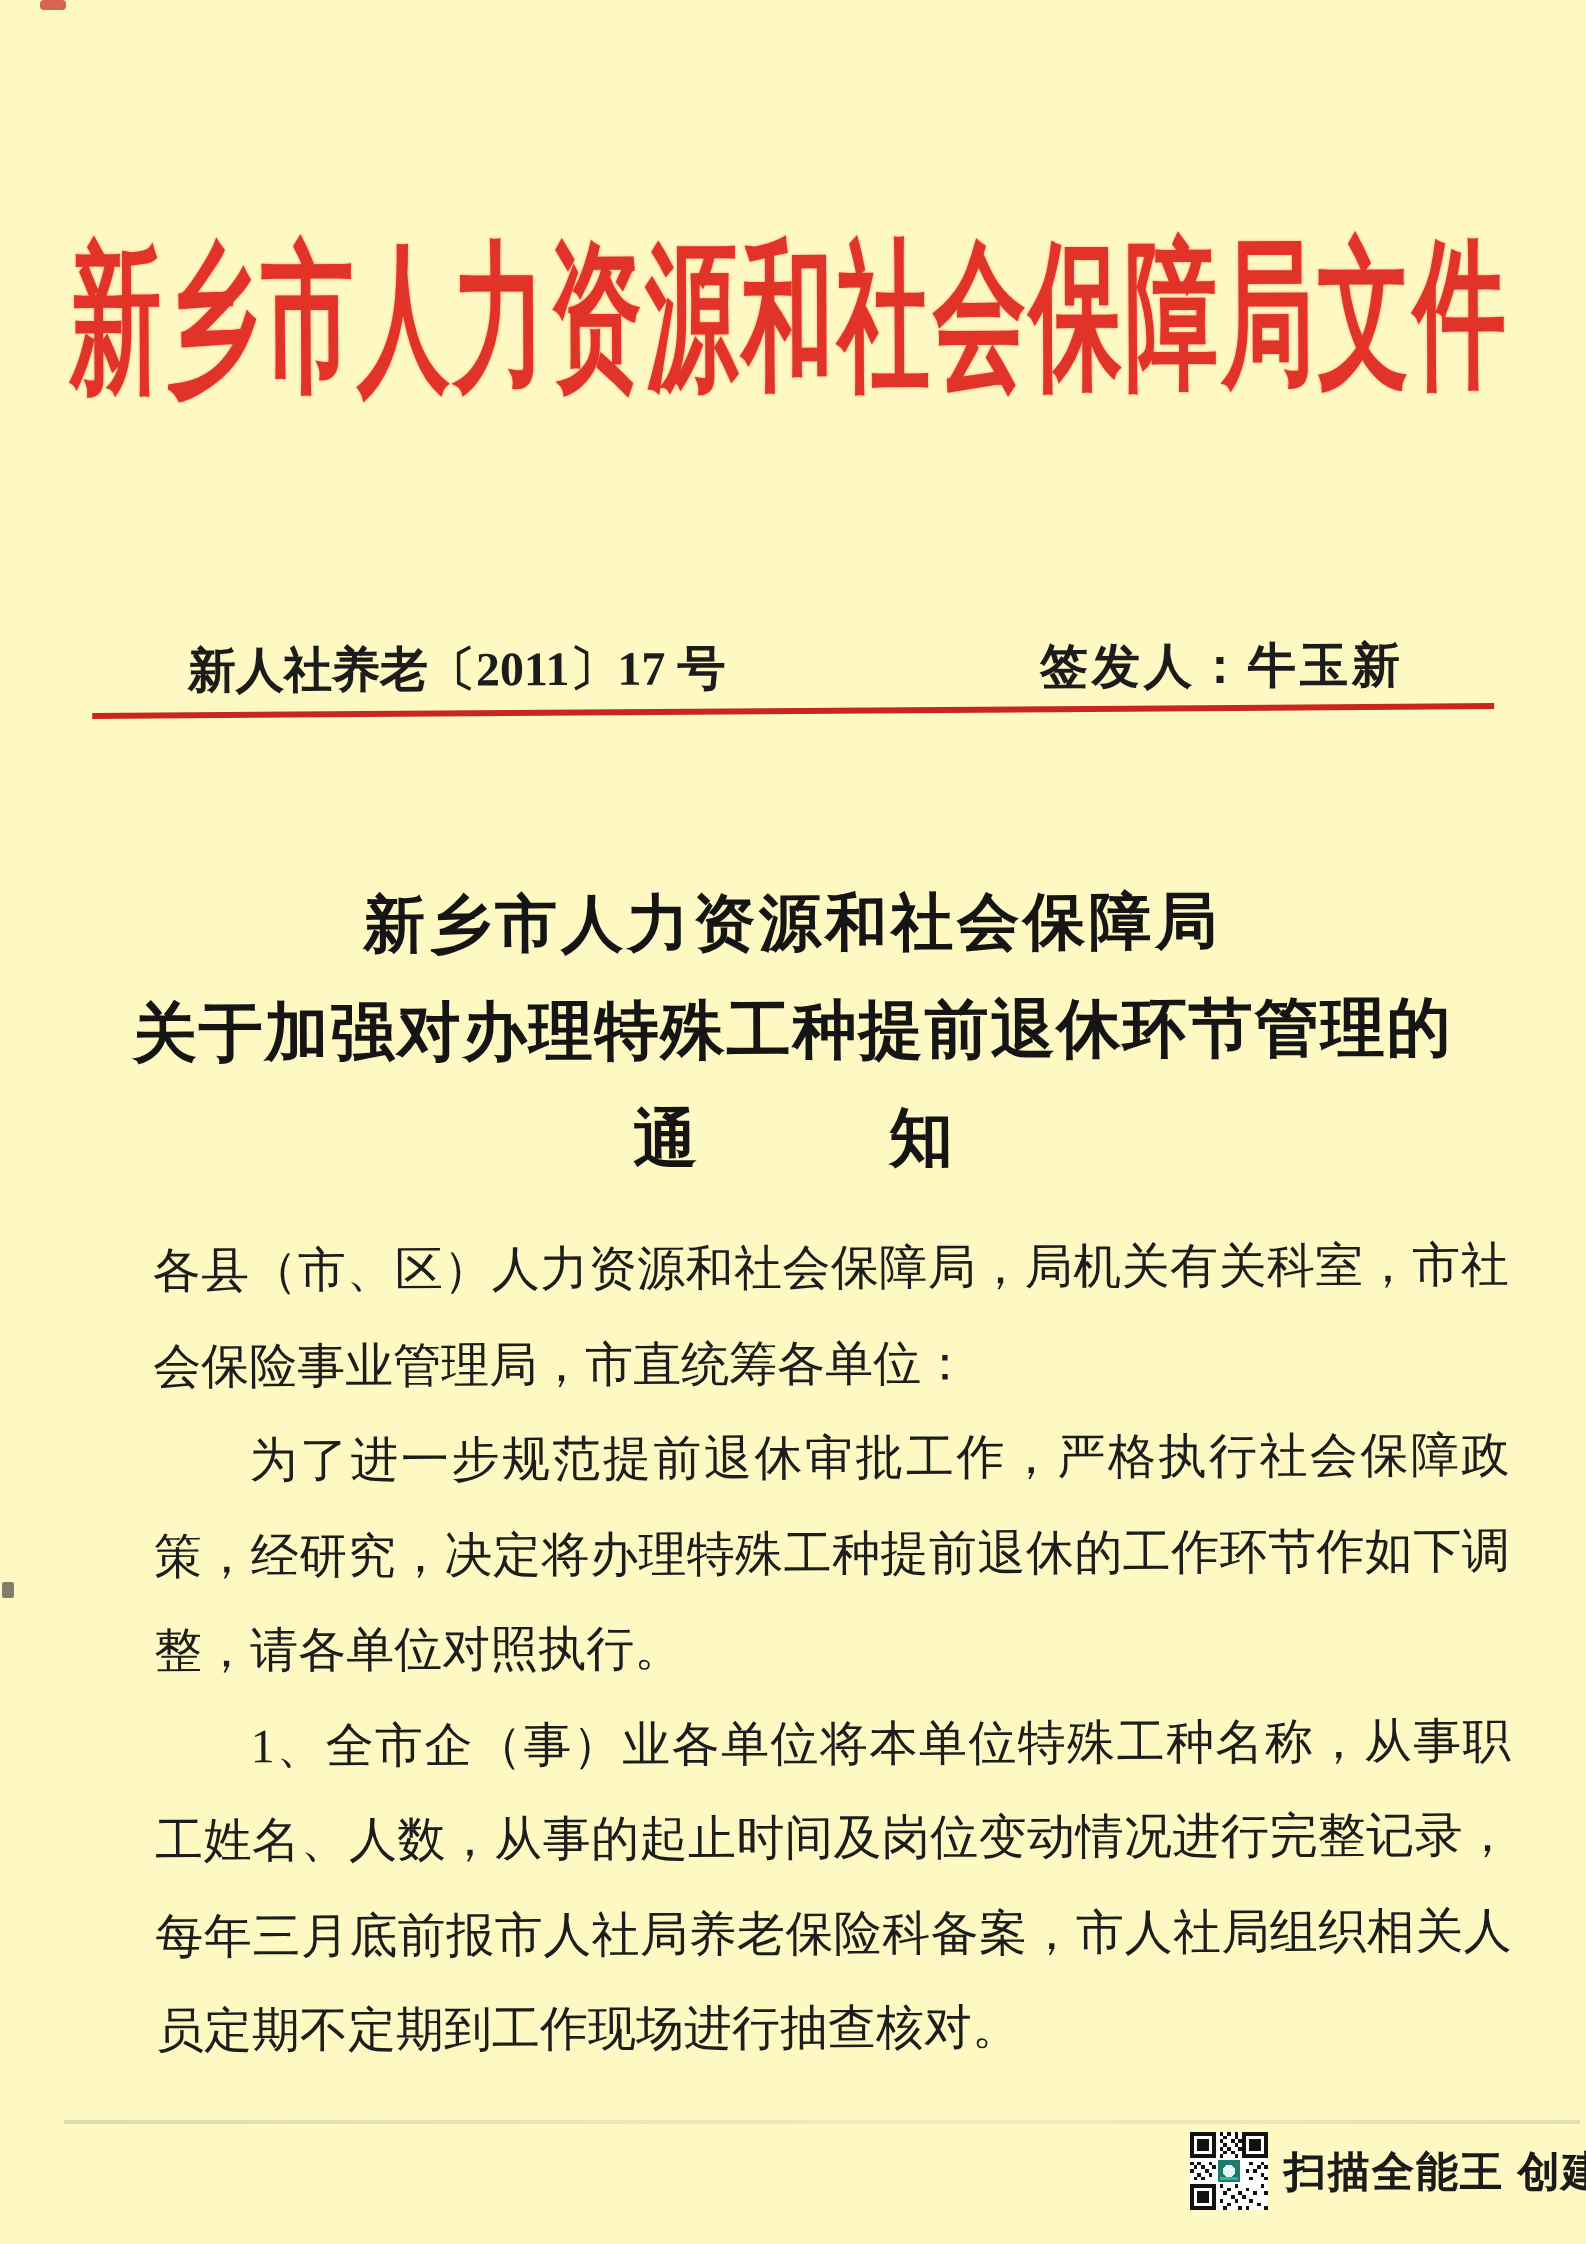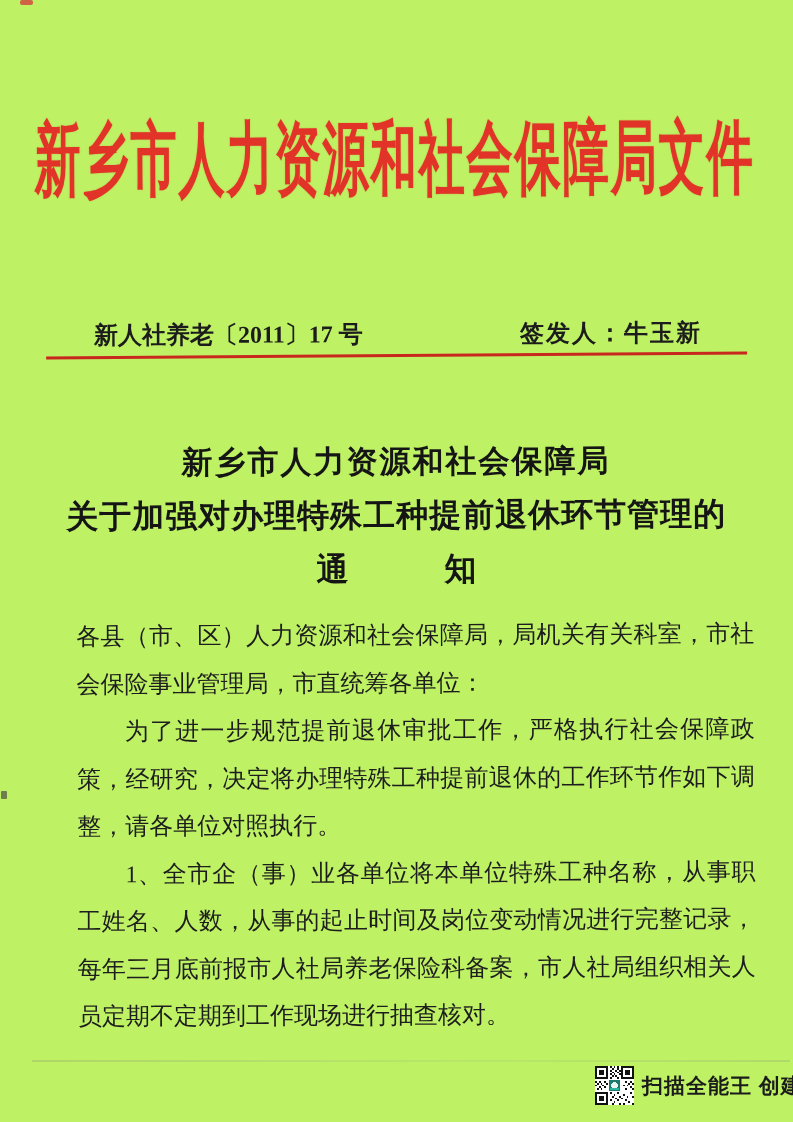--- a/index.html
+++ b/index.html
@@ -1,20 +1,20 @@
 <!DOCTYPE html>
 <html><head>
 <meta charset="utf-8">
 <style>
   * { margin: 0; padding: 0; box-sizing: border-box; }
   html, body { width: 793px; height: 1122px; background: #ffffff; }
   .page {
     position: relative;
     width: 793px; height: 1122px;
-    background: #bef264;
+    background: #fef9c3;
     overflow: hidden;
     font-family: "Liberation Serif", "DejaVu Serif", serif;
     color: #1d1d1d;
   }
   .tilt-layer { position: absolute; inset: 0; transform: rotate(-0.25deg); }
 
   
   .artifact-top-red {
     position: absolute; top: 0; left: 20px; width: 13px; height: 5px;
     background: #d2493f; border-radius: 2px; opacity: .85;

